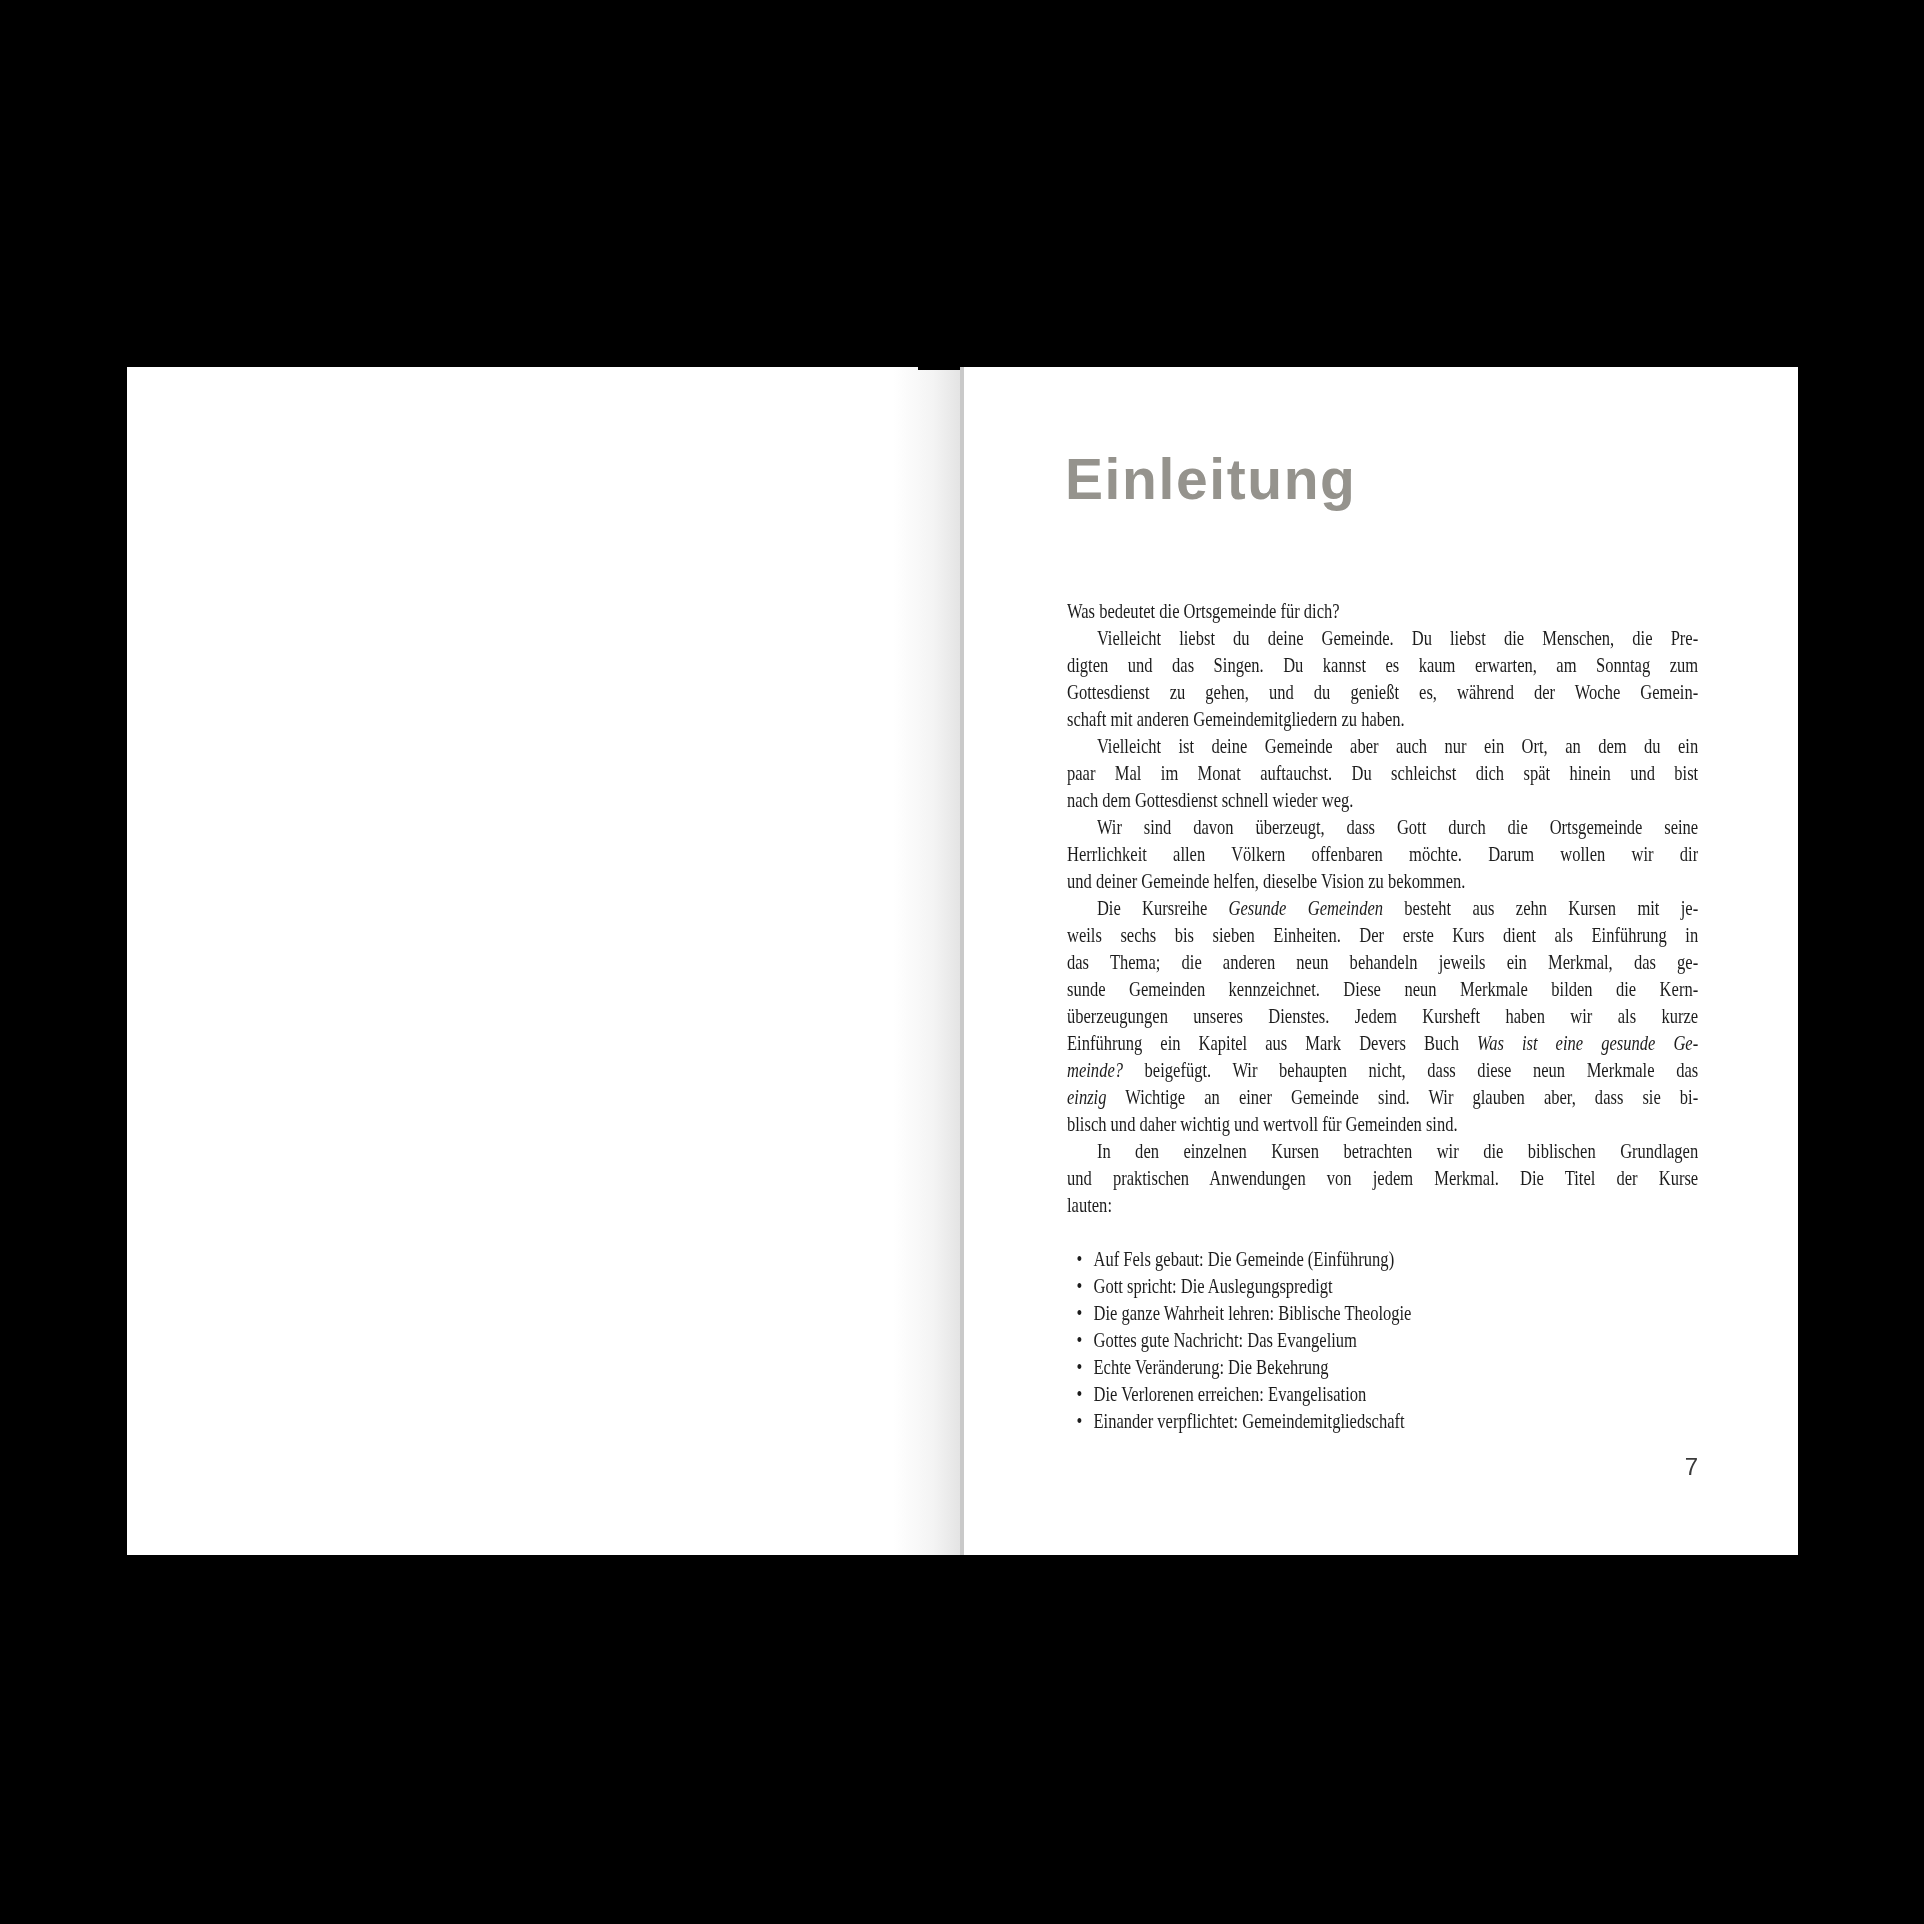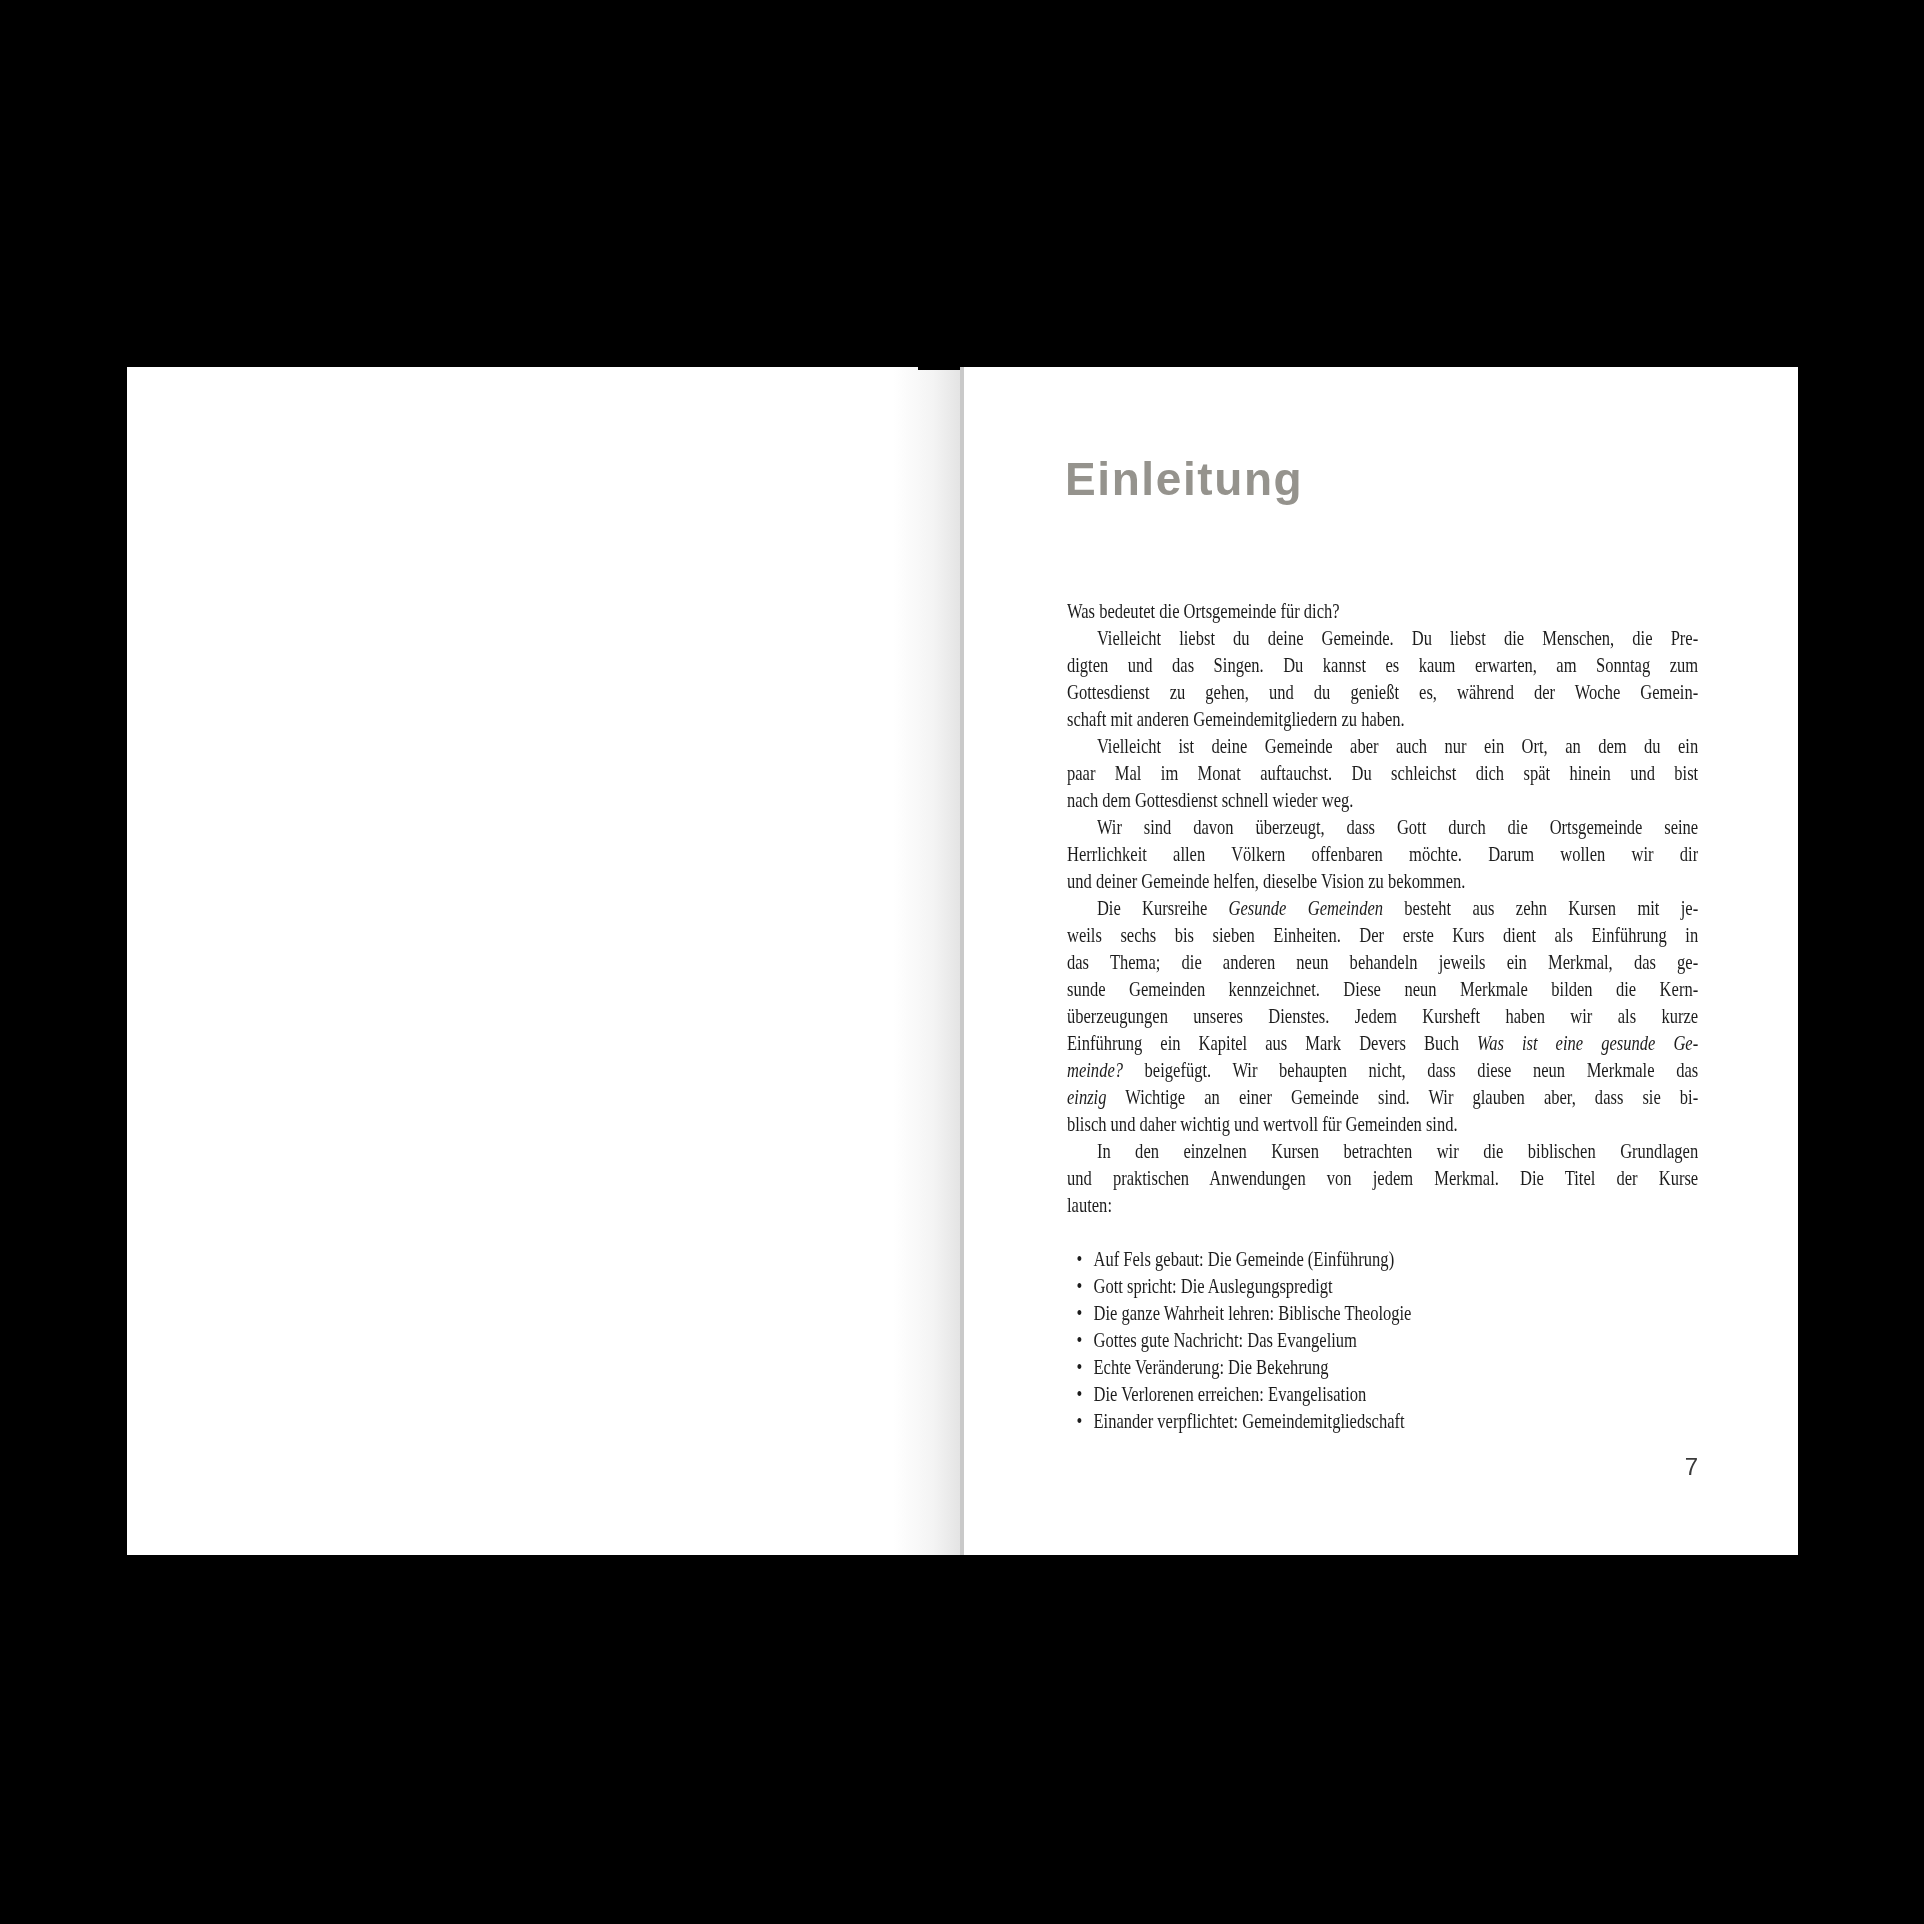--- a/index.html
+++ b/index.html
@@ -15,21 +15,21 @@
   .gutter-line{
     position:absolute;left:960px;top:367px;width:4px;height:1188px;background:#c9c9c9;
   }
   .gutter-notch{
     position:absolute;left:918px;top:367px;width:46px;height:3.2px;background:#000;
   }
   .page-right{left:964px;width:834px;background:#ffffff;}
   .chapter-heading{
     position:absolute;left:101px;top:91px;
     font-family:"Liberation Sans","DejaVu Sans",sans-serif;
-    font-weight:bold;font-size:46px;line-height:42px;letter-spacing:1.6px;
+    font-weight:bold;font-size:57px;line-height:42px;letter-spacing:1.6px;
     color:#95938d;white-space:nowrap;
   }
   .text-block{
     position:absolute;left:103px;top:231px;width:802px;
     transform:scaleX(0.787);transform-origin:left top;
     font-size:21px;line-height:27px;color:#1c1c1c;
   }
   .line{height:27px;overflow:hidden;}
   .line.just{text-align:justify;text-align-last:justify;}
   .line.indent{padding-left:38px;}

